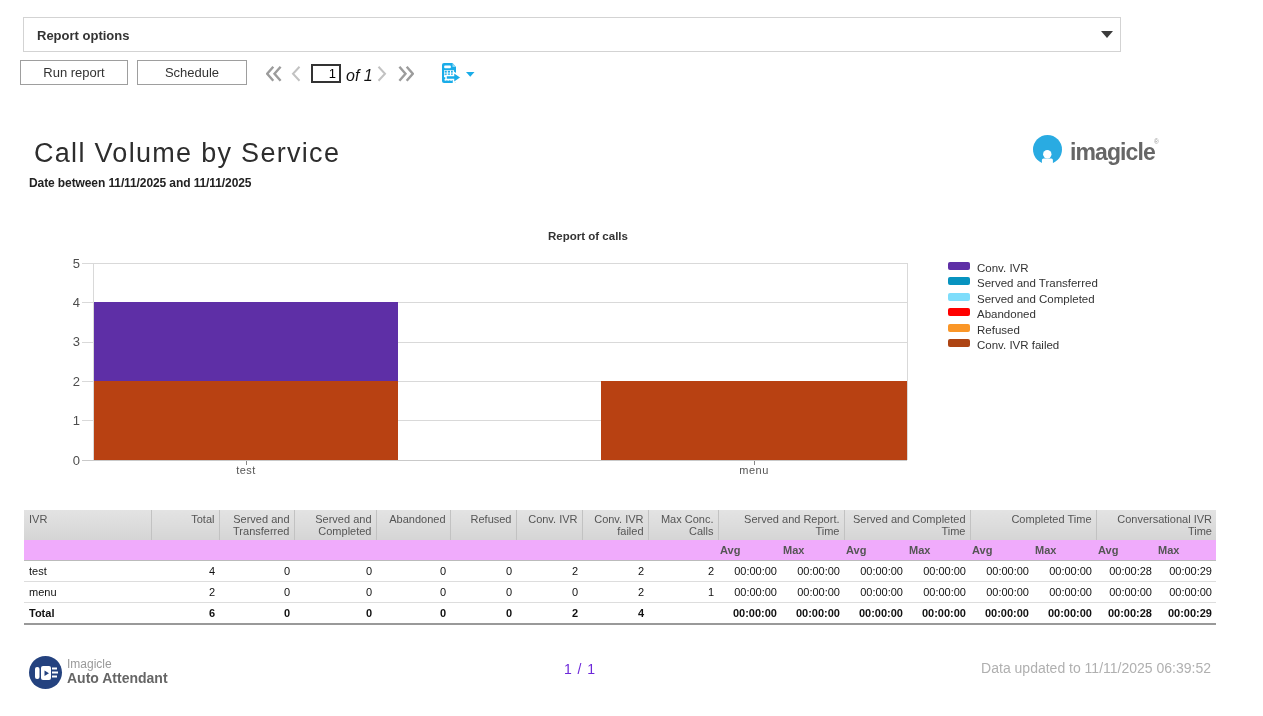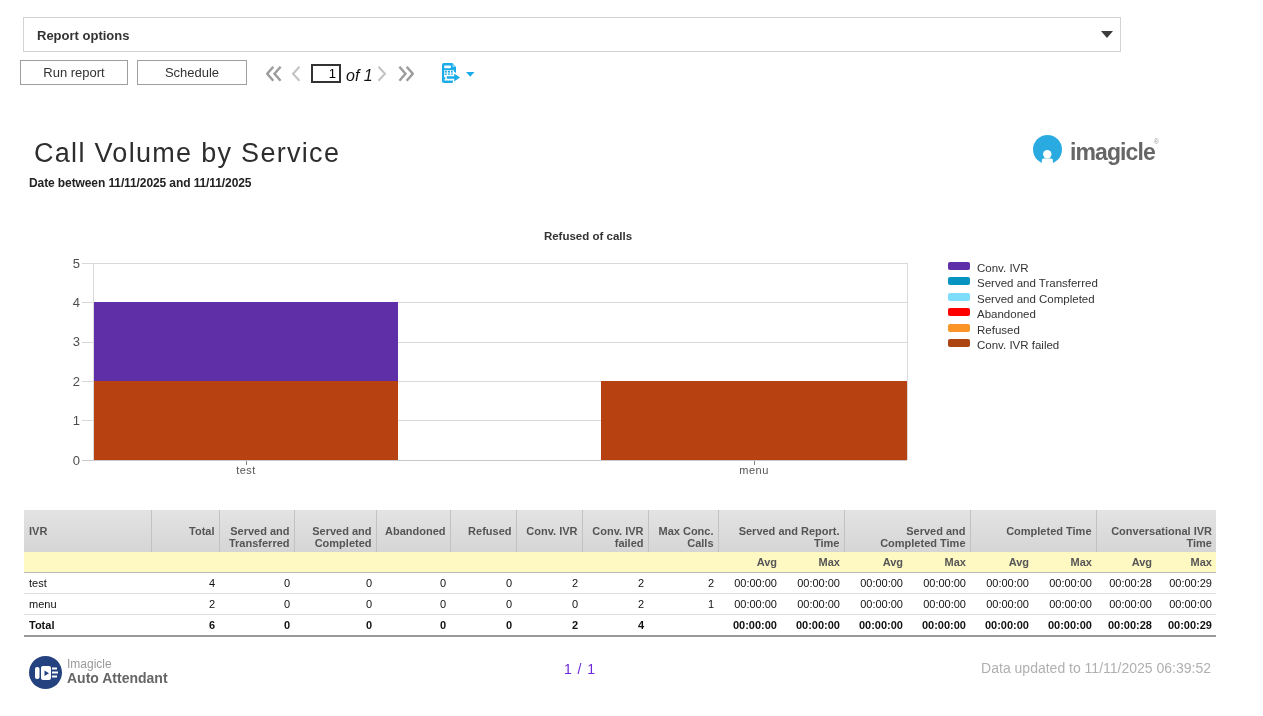--- a/index.html
+++ b/index.html
@@ -27,23 +27,23 @@
 .bar{position:absolute;}
 .xlab{position:absolute;top:464px;width:100px;text-align:center;font-size:11px;color:#555;letter-spacing:0.5px;}
 .tick{position:absolute;top:461px;width:1px;height:4px;background:#888;}
 
 .leg{position:absolute;left:948px;height:16px;}
 .sw{position:absolute;left:0;top:1px;width:22px;height:8px;border-radius:2px;}
 .lt{position:absolute;left:29px;top:1px;font-size:11.5px;color:#333;white-space:nowrap;}
 
 #tbl{position:absolute;left:24px;top:510px;border-collapse:collapse;table-layout:fixed;font-size:11px;}
 #tbl th, #tbl td{padding:0 4px 0 2px;overflow:hidden;}
-#tbl thead th{background:linear-gradient(#e3e3e3,#d5d5d5);color:#555;font-weight:bold;text-align:right;vertical-align:top;border-left:1px solid #c2c2c2;line-height:12px;padding-top:15px;padding-bottom:3px;}
+#tbl thead th{background:linear-gradient(#e3e3e3,#d5d5d5);color:#555;font-weight:normal;text-align:right;vertical-align:top;border-left:1px solid #c2c2c2;line-height:12px;padding-top:3px;padding-bottom:3px;}
 #tbl thead th:first-child{border-left:none;text-align:left;padding-left:5px;}
-#tbl .sub td{background:#fef9c3;color:#555;font-weight:bold;text-align:right;height:20px;border-bottom:1px solid #bbb;}
+#tbl .sub td{background:#f0abfc;color:#555;font-weight:bold;text-align:left;height:20px;border-bottom:1px solid #bbb;}
 #tbl tbody td{text-align:right;color:#111;height:20px;border-bottom:1px solid #ddd;}
 #tbl tbody td:first-child{text-align:left;padding-left:5px;}
 #tbl tr.tot td{font-weight:bold;border-bottom:2px solid #999;}
 
 #f-imagicle{left:67px;top:657px;font-size:12px;color:#9a9a9a;}
 #f-auto{left:67px;top:670px;font-size:14px;font-weight:bold;color:#666;}
 #f-page{left:530px;top:661px;width:100px;text-align:center;font-size:14px;color:#6d28d9;letter-spacing:1px;}
 #f-data{right:52px;top:660px;font-size:14px;color:#b0b0b0;}
 </style>
 </head>
@@ -95,21 +95,21 @@
   </svg>
 <div class="abs" id="title">Call Volume by Service</div>
 <div class="abs" id="subtitle">Date between 11/11/2025 and 11/11/2025</div>
 <svg class="abs" style="left:1033px;top:135px;" width="130" height="32" viewBox="0 0 130 32">
   <circle cx="14.5" cy="14.5" r="14.5" fill="#29abe2"></circle>
   <circle cx="14.3" cy="19.2" r="4.2" fill="#fff"></circle>
   <rect x="8.9" y="23.4" width="11" height="7" rx="1.6" fill="#fff"></rect>
   <text x="37" y="25" font-family="Liberation Sans, sans-serif" font-size="23" font-weight="bold" fill="#666" letter-spacing="-0.9">imagicle</text>
   <text x="121" y="9" font-family="Liberation Sans, sans-serif" font-size="6.5" fill="#999">®</text>
 </svg>
-<div class="abs" id="charttitle">Refused of calls</div>
+<div class="abs" id="charttitle">Report of calls</div>
 <div class="grid" style="top:263px;"></div>
 <div class="grid" style="top:302px;"></div>
 <div class="grid" style="top:342px;"></div>
 <div class="grid" style="top:381px;"></div>
 <div class="grid" style="top:420px;"></div>
 <div class="vline" style="left:93px;"></div>
 <div class="vline" style="left:907px;"></div>
 <div id="axis"></div>
 <div class="ylab" style="top:257px;">5</div>
 <div class="ylab" style="top:296px;">4</div>

